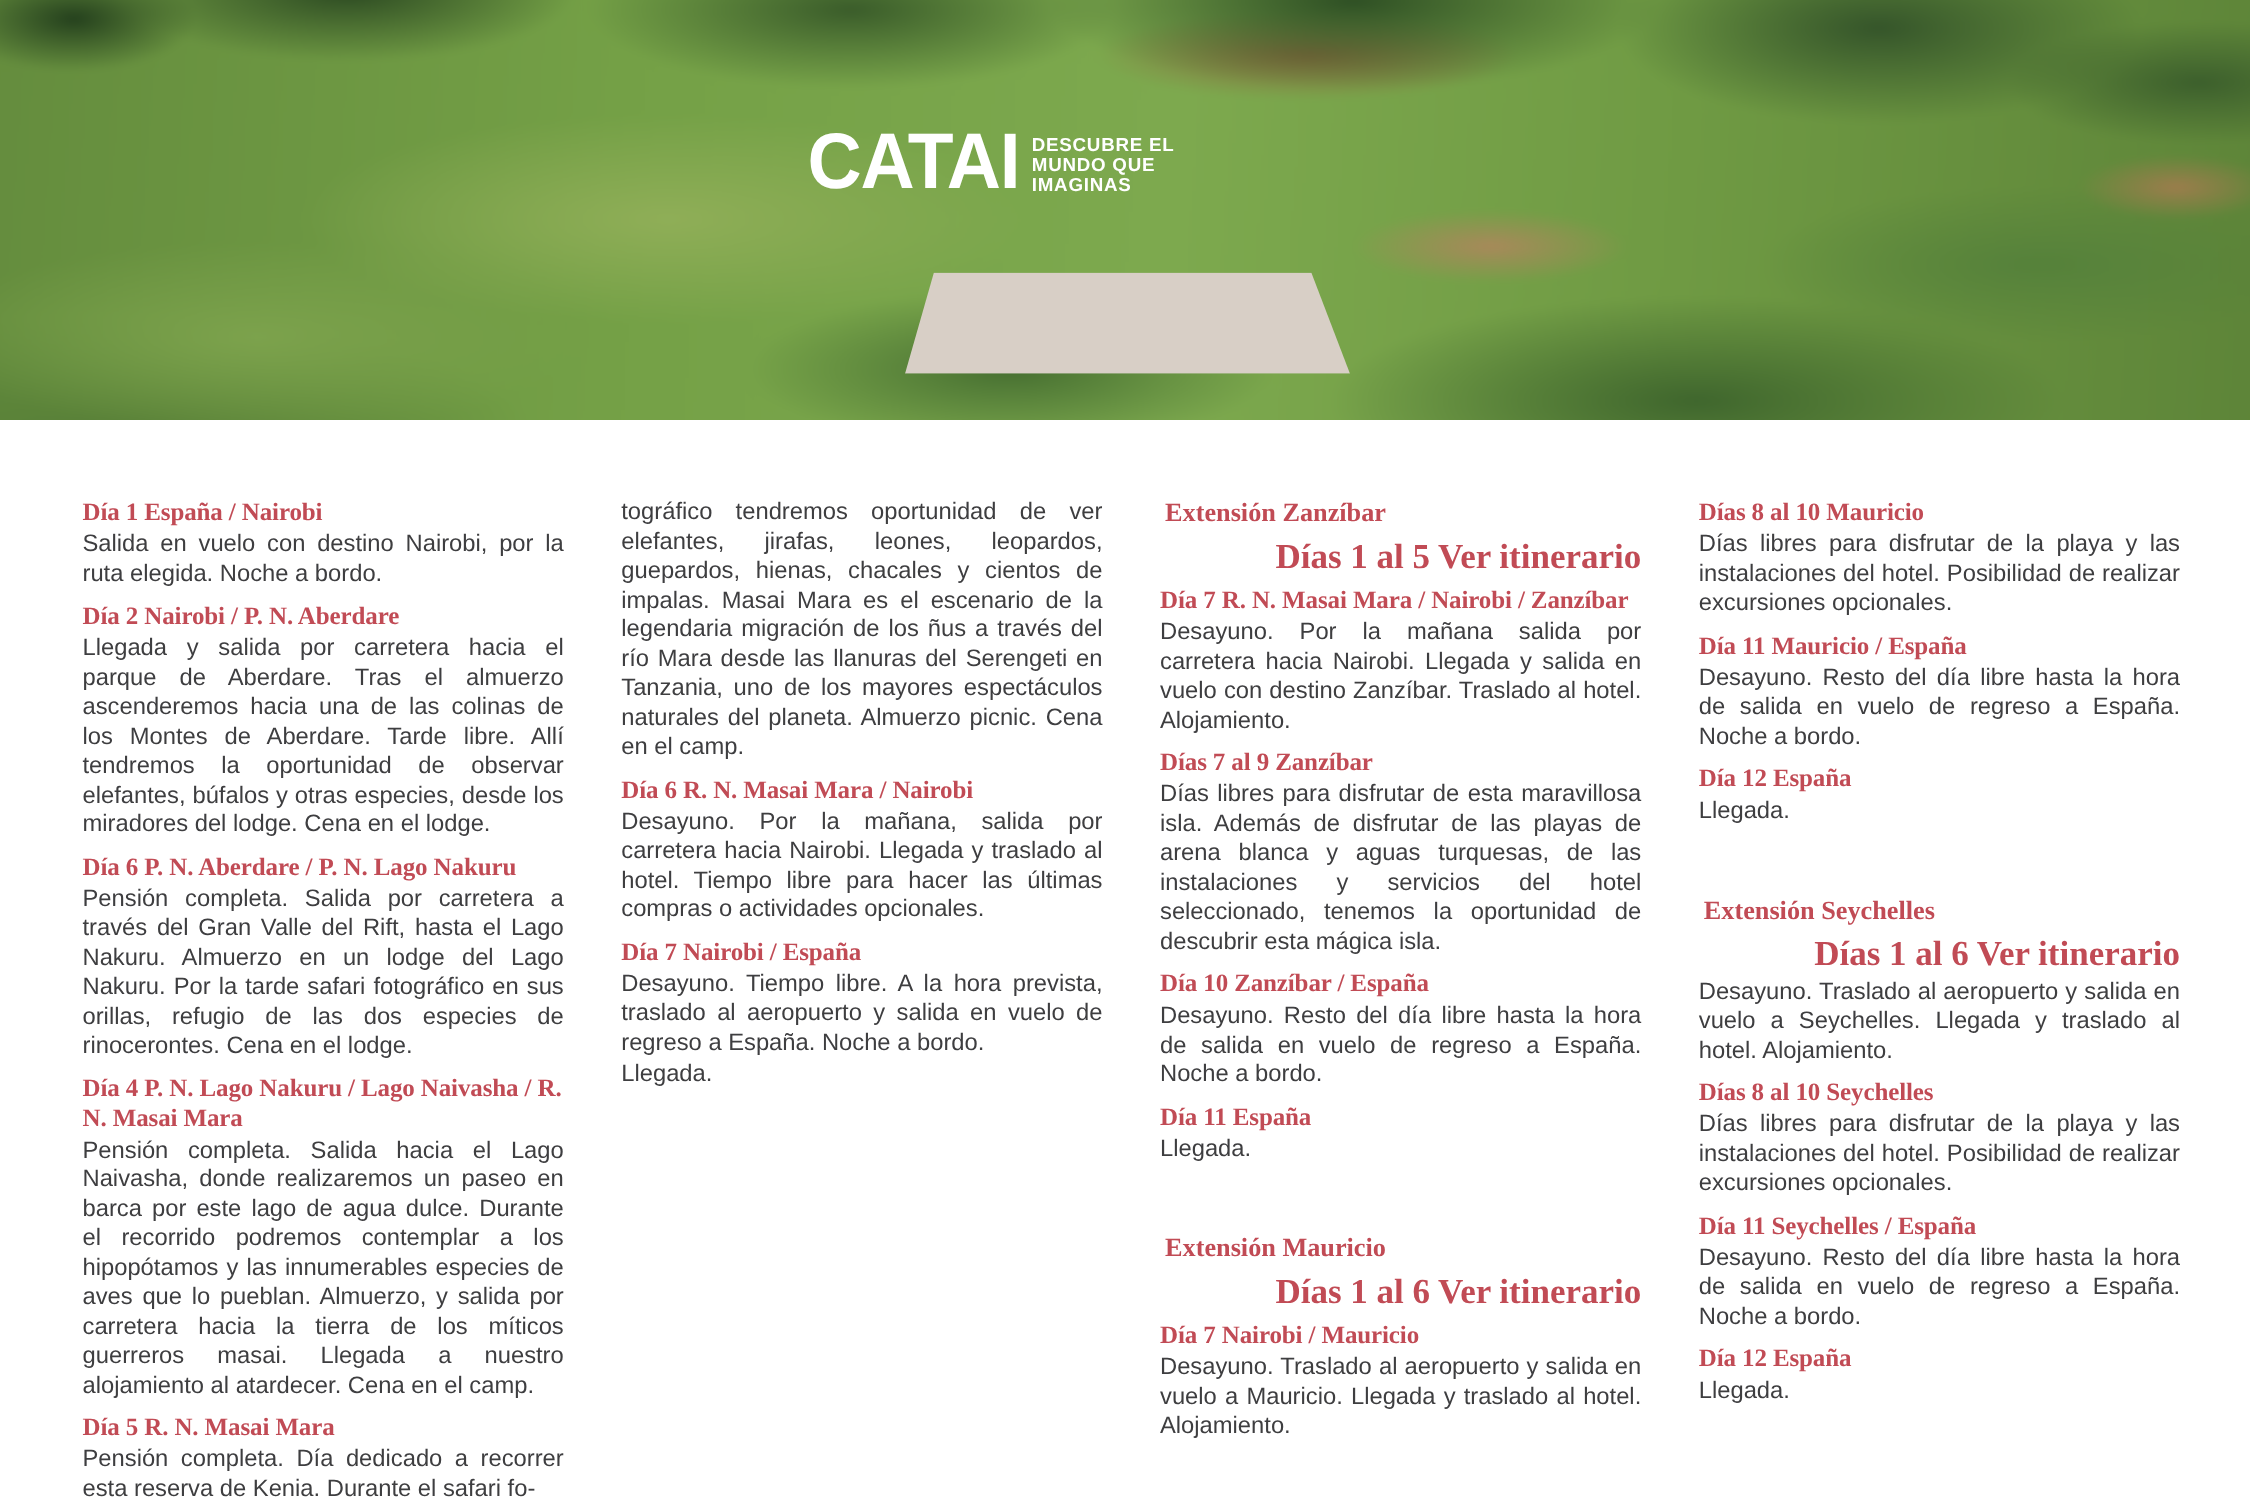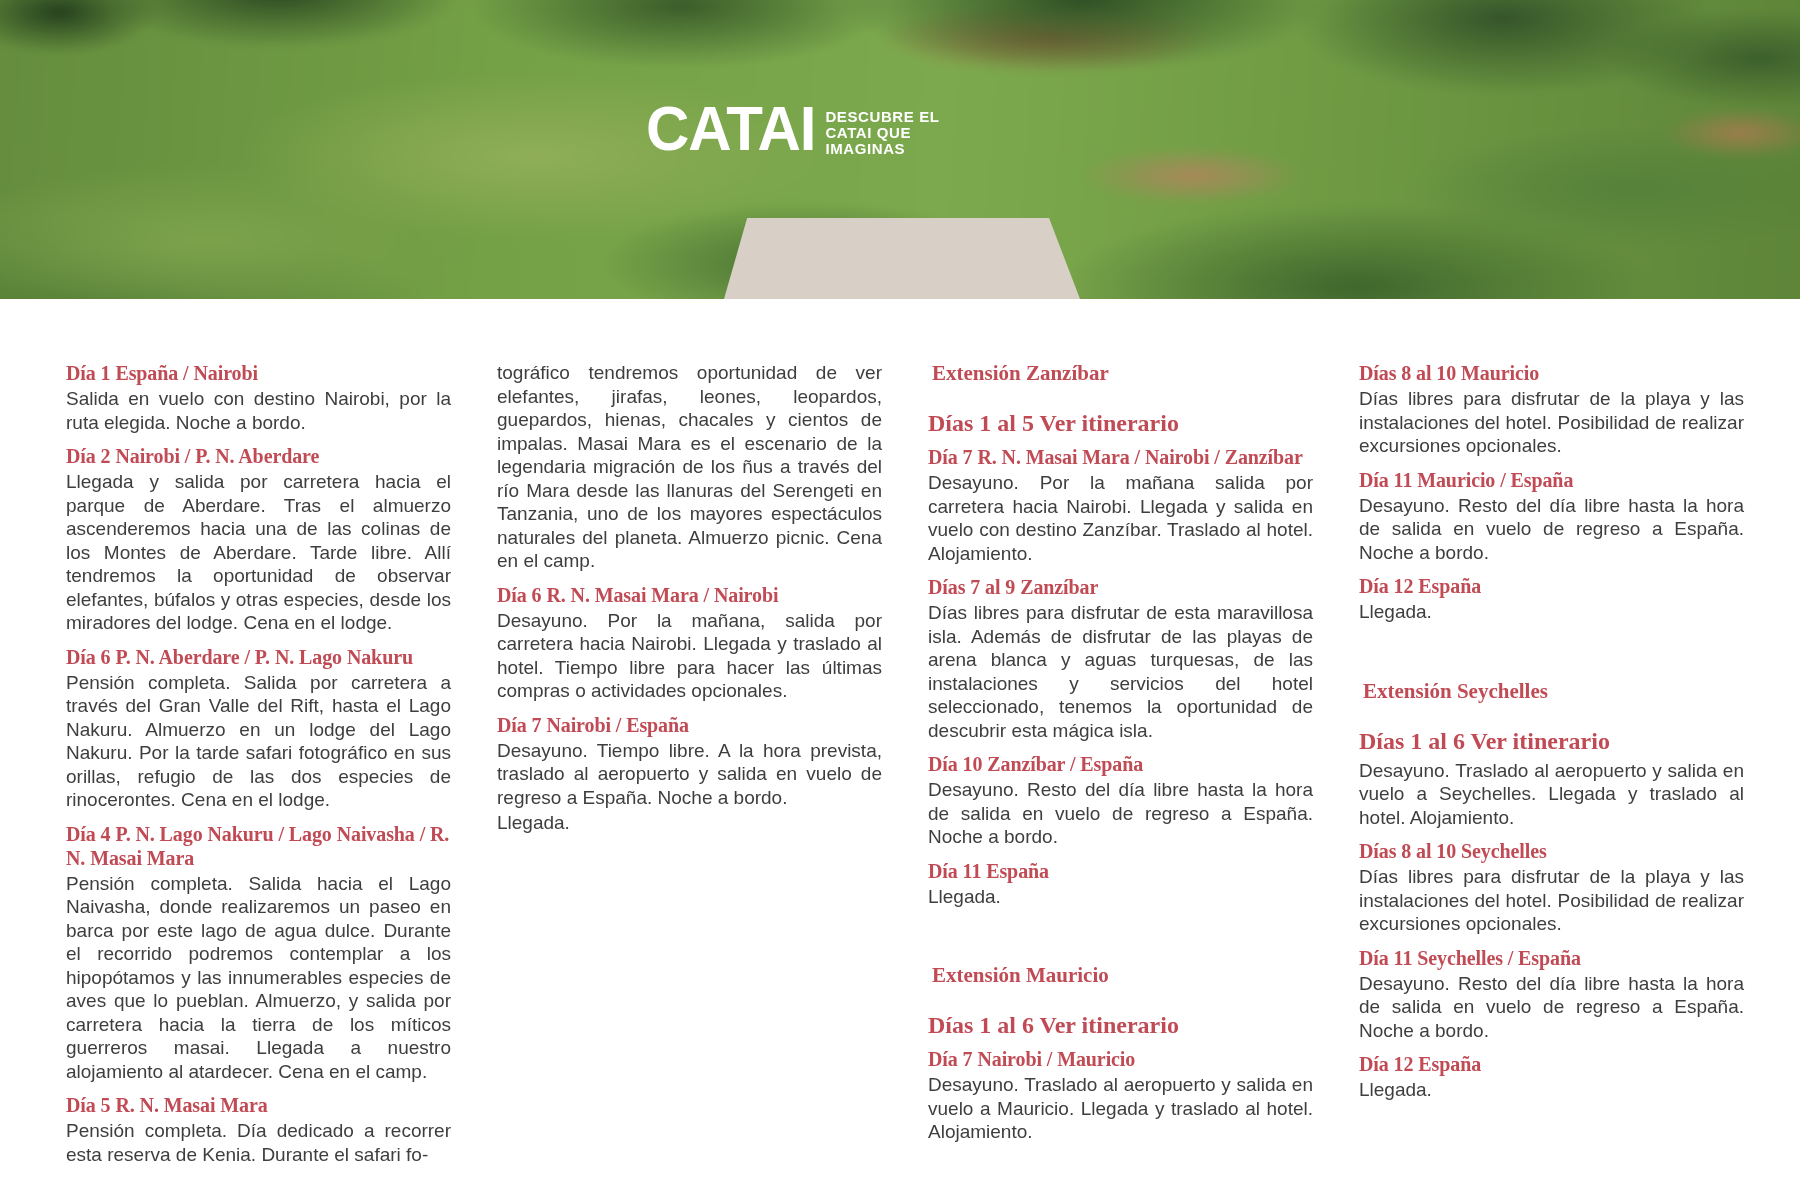--- a/index.html
+++ b/index.html
@@ -1,19 +1,19 @@
 <!DOCTYPE html>
 <html lang="es" style="--accent: #c14b55; --ink: #3e3e40; --trapezoid: #d8cfc6;"><head>
 <meta charset="utf-8">
 <style>
   html,body{margin:0;padding:0;background:#ffffff;font-family:"Liberation Sans",sans-serif;}
   .page{position:relative;width:1800px;height:1200px;background:#fff;overflow:hidden;}
 
   
-  .hero{position:relative;width:1800px;height:299px;overflow:hidden;background:#6f9a44;}
+  .hero{position:relative;width:1800px;height:336px;overflow:hidden;background:#6f9a44;}
   .hero-art{
     position:absolute;inset:-14px;
     filter:blur(3px);
     background-color:#6f9a44;
     background-image:
       radial-gradient(140px 60px at 4% 8%,  #24401d 0%, rgba(36,64,29,0) 70%),
       radial-gradient(260px 80px at 16% 2%, #2c4a22 0%, rgba(44,74,34,0) 70%),
       radial-gradient(300px 90px at 38% 6%, #3a5c2a 0%, rgba(58,92,42,0) 70%),
       radial-gradient(340px 100px at 60% 4%, #2e4f24 0%, rgba(46,79,36,0) 72%),
       radial-gradient(300px 110px at 83% 10%, #35552a 0%, rgba(53,85,42,0) 70%),
@@ -47,22 +47,22 @@
   
   .columns{display:flex;gap:46px;padding:62px 50px 0 66px;}
   .col{flex:0 0 385px;width:385px;}
   .sec + .sec{margin-top:55px;}
   .sec > :first-child{margin-top:0;}
   .sec-title{
     font-family:"Liberation Serif",serif;font-weight:bold;font-size:21px;line-height:25px;
     color:var(--accent,#c14b55);margin:4px;
   }
   .sec-sub{
-    font-family:"Liberation Serif",serif;font-weight:bold;font-size:24px;line-height:24px;
-    color:var(--accent,#c14b55);margin:25px 0 6px;
+    font-family:"Liberation Serif",serif;font-weight:bold;font-size:28px;line-height:24px;
+    color:var(--accent,#c14b55);margin:11px 0 6px;text-align:right;
   }
   .day-h{
     font-family:"Liberation Serif",serif;font-weight:bold;font-size:20px;line-height:24px;
     color:var(--accent,#c14b55);margin:10px 0 2px;letter-spacing:-.1px;
   }
   .day-b{
     font-size:19px;line-height:23.5px;color:var(--ink,#3e3e40);
     margin:2px 0 0;text-align:justify;hyphens:auto;-webkit-hyphens:auto;
   }
 </style>
@@ -71,21 +71,21 @@
 
 <div class="page">
 
   <header class="hero">
     <div class="hero-art"></div>
     <div class="trapezoid"></div>
     <div class="brand">
       <span class="brand-logo">CATAI</span>
       <span class="brand-tagline">
         <span>DESCUBRE EL</span>
-        <span>CATAI QUE</span>
+        <span>MUNDO QUE</span>
         <span>IMAGINAS</span>
       </span>
     </div>
   </header>
 
   <main class="columns">
       <div class="col">
         <section class="sec">
           <h4 class="day-h">Día 1 España / Nairobi</h4>
           <p class="day-b">Salida en vuelo con destino Nairobi, por la ruta elegida. Noche a bordo.</p>

